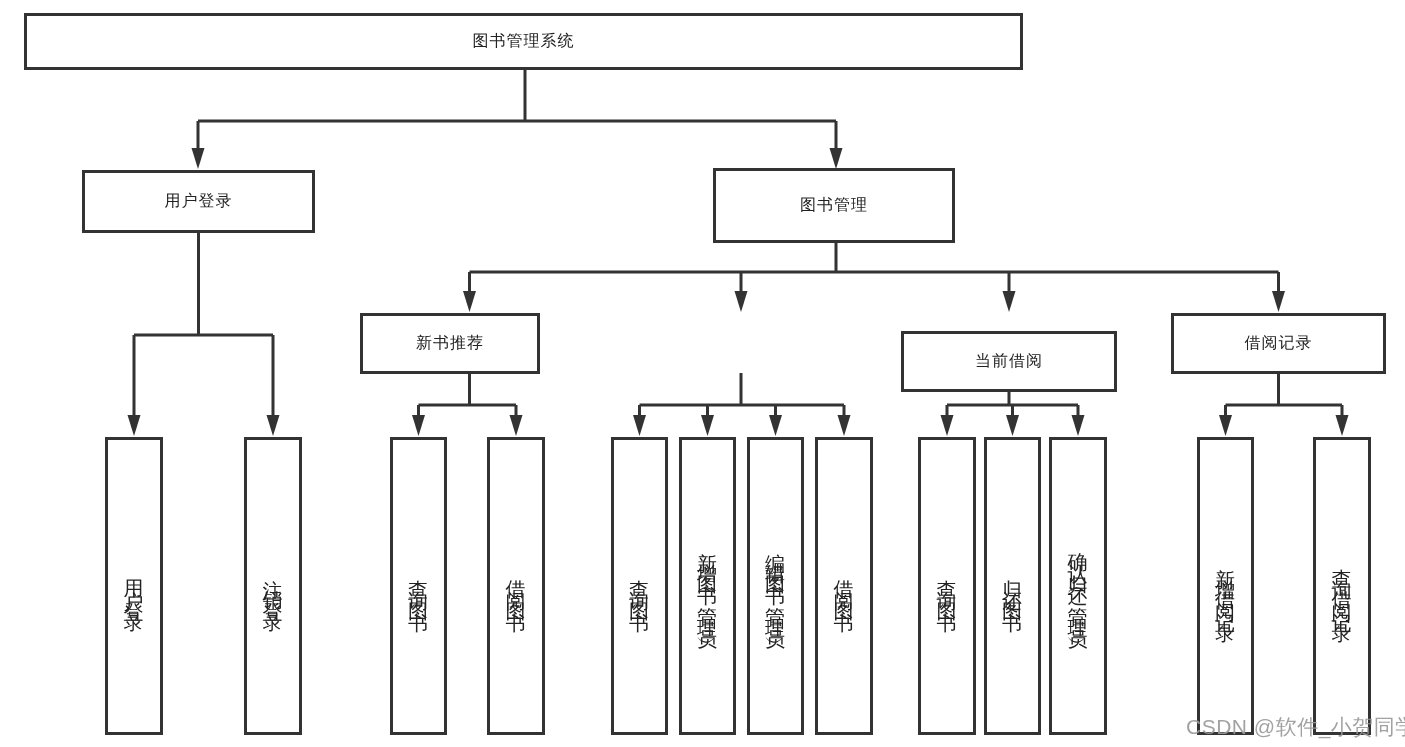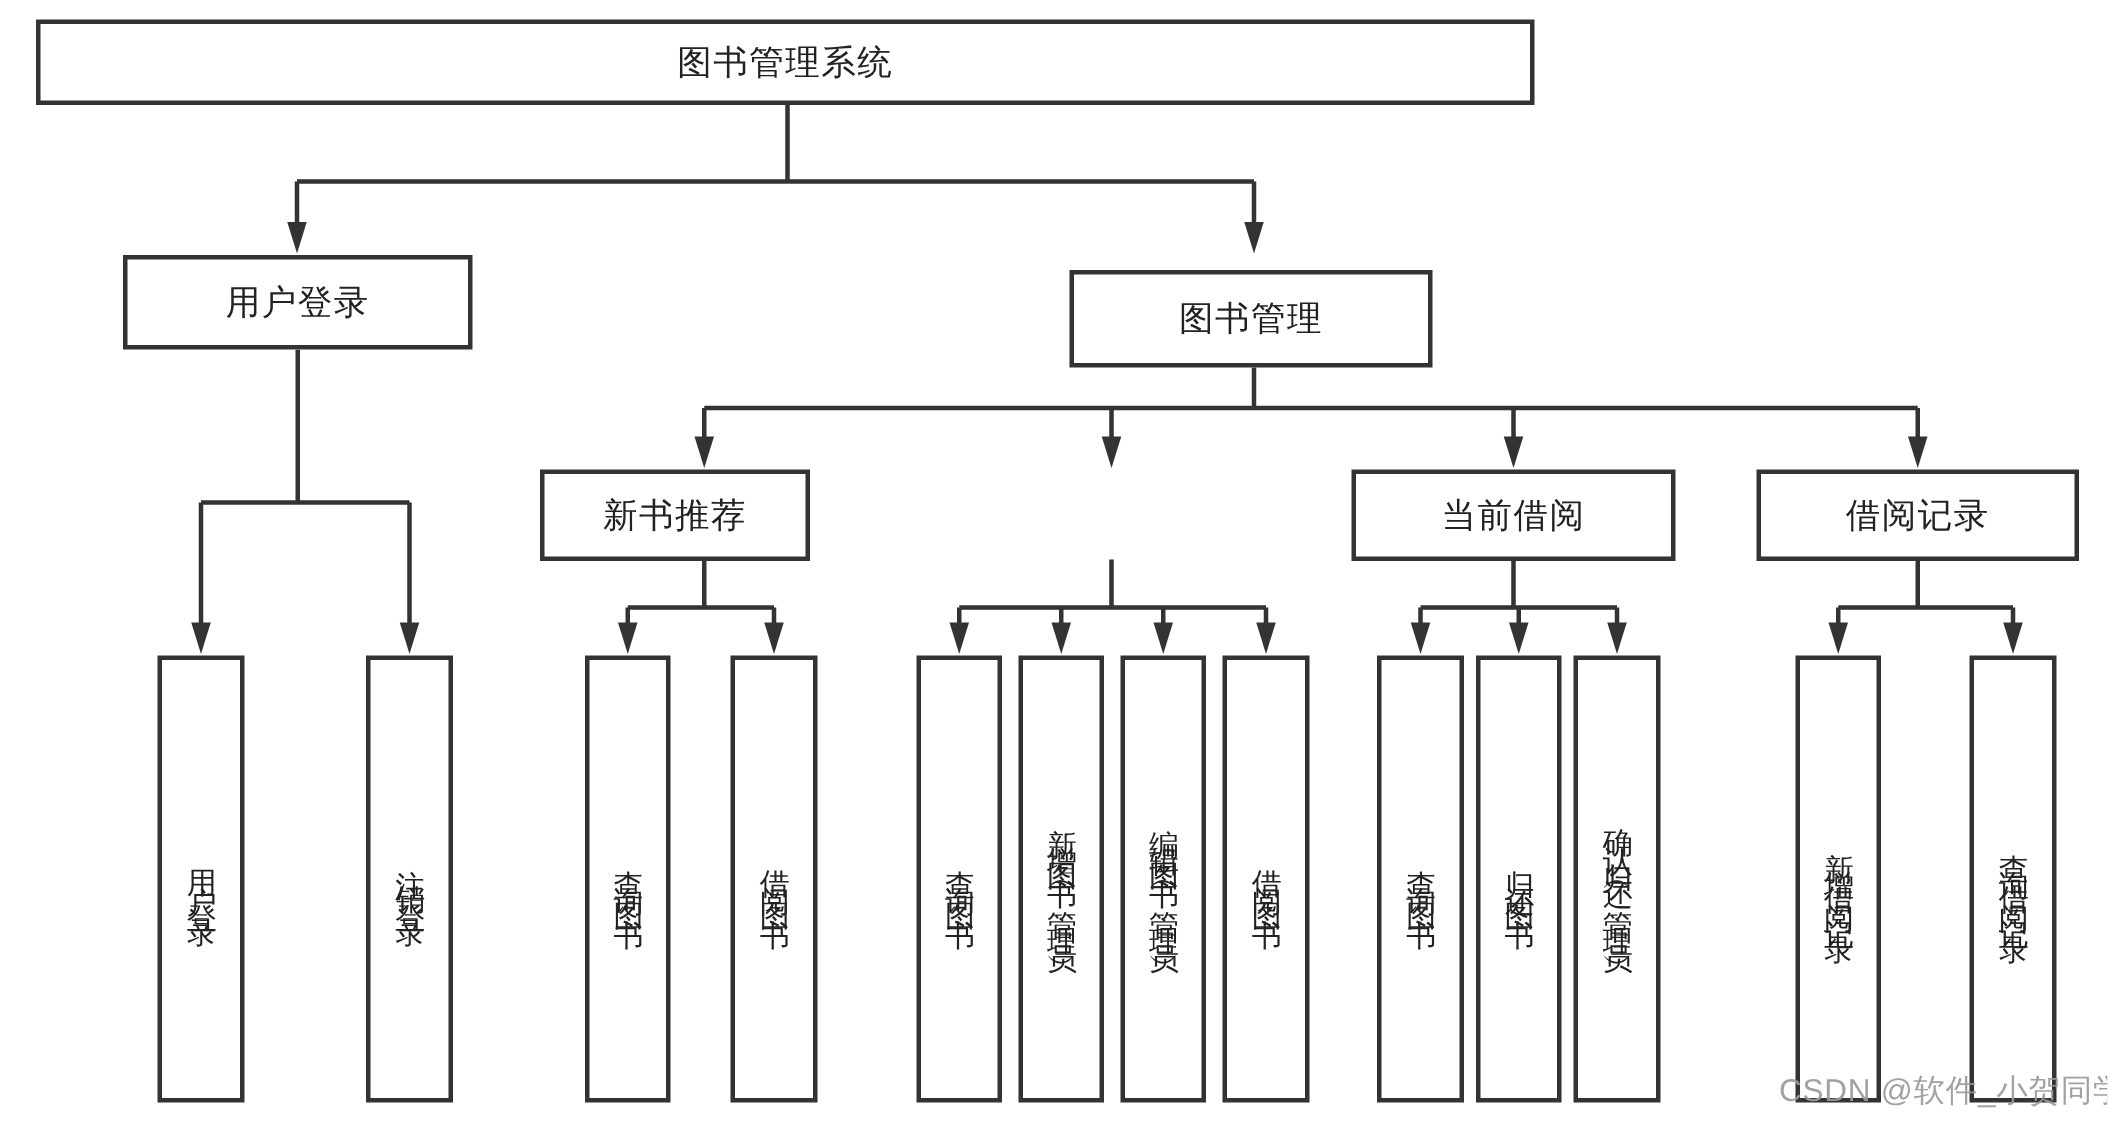--- a/index.html
+++ b/index.html
@@ -21,21 +21,21 @@
     box-sizing: border-box;
     background: #ffffff;
     border: 3px solid #333333;
     display: flex;
     align-items: center;
     justify-content: center;
     z-index: 1;
     color: #222222;
   }
   .node.h span {
-    font-size: 23px;
+    font-size: 16px;
     letter-spacing: 1px;
     white-space: nowrap;
   }
   .node.v span {
     writing-mode: vertical-lr;
     text-orientation: mixed;
     font-size: 20px;
     letter-spacing: 11px;
     line-height: 1;
   }
@@ -95,28 +95,28 @@
     </g>
   </svg>
 
   <div class="node h" style="left:24px; top:13px; width:999px; height:57px;">
     <span>图书管理系统</span>
   </div>
 
   <div class="node h" style="left:82px; top:170px; width:233px; height:63px;">
     <span>用户登录</span>
   </div>
-  <div class="node h" style="left:713px; top:168px; width:242px; height:65px;margin-top:12px;">
+  <div class="node h" style="left:713px; top:168px; width:242px; height:75px;">
     <span>图书管理</span>
   </div>
 
   <div class="node h" style="left:360px; top:313px; width:180px; height:61px;">
     <span>新书推荐</span>
   </div>
-  <div class="node h" style="left:901px; top:313px; width:216px; height:61px;">
+  <div class="node h" style="left:901px; top:331px; width:216px; height:61px;">
     <span>当前借阅</span>
   </div>
   <div class="node h" style="left:1171px; top:313px; width:215px; height:61px;">
     <span>借阅记录</span>
   </div>
 
   <div class="node v" style="left:105px; top:437px; width:58px; height:298px;">
     <span>用户登录</span>
   </div>
   <div class="node v" style="left:244px; top:437px; width:58px; height:298px;">

